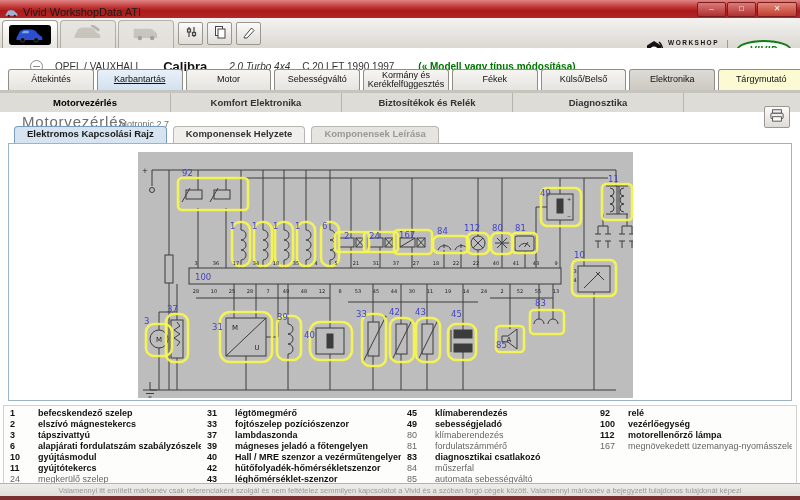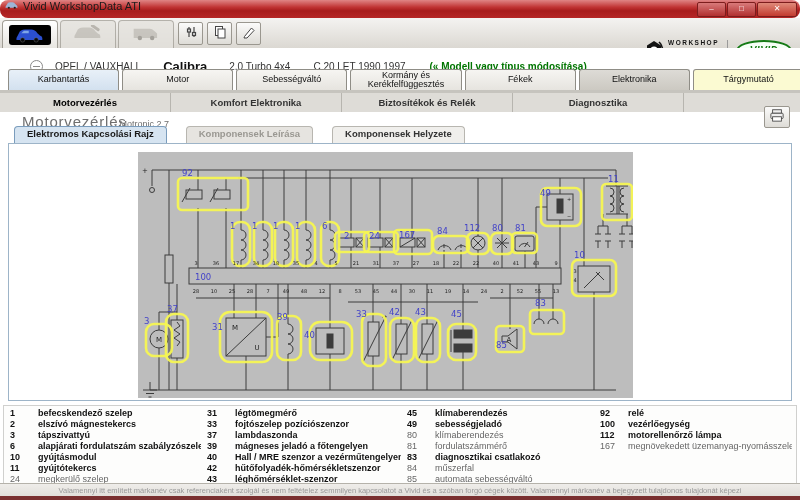--- a/index.html
+++ b/index.html
@@ -1,21 +1,21 @@
 <!DOCTYPE html>
 <html><head>
 <meta charset="utf-8">
 <style>
   html,body{margin:0;padding:0;background:#555;}
   #page{position:relative;width:800px;height:500px;background:#fff;overflow:hidden;
         font-family:"Liberation Sans",sans-serif;outline:1px solid #5a5a5a;}
   
   #titlebar{position:absolute;left:0;top:0;width:800px;height:18px;
     background:linear-gradient(#e08585 0%,#c03434 40%,#a81c1c 60%,#b52626 100%);
-    display:flex;align-items:flex-start;color:#1a1a1a;font-size:11px;border-radius:8px;}
+    display:flex;align-items:flex-end;color:#1a1a1a;font-size:11px;}
   #titlebar .app-ic{margin:0 5px 0 5px;display:flex;}
   #win-btns{position:absolute;right:3px;top:2px;display:flex;gap:1px;}
   .wbtn{width:27px;height:13px;border:1px solid #7c1d1d;border-radius:2px;
     background:linear-gradient(#d97a7a,#b13030);color:#fff;font-size:8px;line-height:11px;
     text-align:center;cursor:default;}
   .wbtn.close{width:38px;background:linear-gradient(#e08a7a,#c23b30);}
   
   #toolbar{position:absolute;left:0;top:18px;width:800px;height:30px;
     background:linear-gradient(#f4f3f1,#dbd8d2);border-bottom:1px solid #b8b5ae;
     display:flex;align-items:flex-end;}
@@ -35,46 +35,46 @@
   .vdiv{width:1px;height:20px;background:#9a9a9a;}
   #vividlogo{min-width:44px;height:17px;border:2px solid #157a15;border-radius:50%;
     display:flex;align-items:center;justify-content:center;color:#157a15;
     font-size:10px;font-weight:bold;font-style:italic;letter-spacing:.5px;padding:0 4px;background:#f6fff6;}
   
   #vehiclebar{position:absolute;left:0;top:48px;width:800px;height:36px;background:#fff;
     display:flex;align-items:center;font-size:10px;color:#333;}
   #veh-ic{width:11px;height:11px;border:1px solid #8a8a8a;border-radius:50%;margin:0 12px 0 30px;position:relative;}
   #veh-ic::after{content:"";position:absolute;left:2px;top:5px;width:7px;height:1px;background:#8a8a8a;}
   #vehiclebar .model{font-weight:bold;font-size:13px;margin:0 22px;color:#111;}
-  #vehiclebar .var{margin-right:23px;}
+  #vehiclebar .var{margin-right:12px;font-style:italic;}
   #vehiclebar .code{margin-right:24px;}
   #vehiclebar .chg{color:#007500;font-weight:bold;}
   
   #main-tabs{position:absolute;left:0;top:68px;width:796px;height:22px;display:flex;
     align-items:flex-end;padding-left:8px;gap:3px;}
   .mtab{flex:1;height:20px;border:1px solid #8f8d86;border-bottom:none;border-radius:3px 3px 0 0;
     background:linear-gradient(#f6f5f2,#e6e4df);display:flex;align-items:center;justify-content:center;
     font-size:9px;text-align:center;line-height:1.05;color:#111;padding:0 2px;}
-  .mtab.blue{background:linear-gradient(#e8f0f8,#d3e1ef);}
+  .mtab.blue{background:linear-gradient(#e8f0f8,#d3e1ef);text-decoration:underline;}
   .mtab.active{background:linear-gradient(#dddbd6,#ccc9c2);font-weight:normal;}
   .mtab.yellow{background:#fbfad2;}
   #graystrip{position:absolute;left:0;top:90px;width:800px;height:3px;background:#c6c4be;}
   
   #sub-tabs{position:absolute;left:0;top:93px;width:800px;height:19px;background:#dedcd7;
     border-bottom:1px solid #c0beb8;display:flex;}
   .stab{width:170px;text-align:center;font-size:9.5px;font-weight:bold;color:#333;
     line-height:19px;border-right:1px solid #b7b5af;}
   .stab.active{color:#000;}
   
   #content{position:absolute;left:0;top:112px;width:800px;height:293px;background:#fff;}
   #page-title{position:absolute;left:22px;top:1px;font-size:15px;color:#6e6e6e;letter-spacing:.8px;}
   #page-sub{position:absolute;left:114px;top:7px;font-size:9px;color:#6e6e6e;}
   #print-btn{position:absolute;right:10px;top:-6px;width:24px;height:20px;border:1px solid #9a978f;
     border-radius:2px;background:linear-gradient(#fbfbfa,#dedcd7);display:flex;align-items:center;justify-content:center;}
-  #view-tabs{position:absolute;left:14px;top:14px;display:flex;gap:19px;}
+  #view-tabs{position:absolute;left:14px;top:14px;display:flex;gap:6px;}
   .vtab{height:15px;padding:1px 12px 0;font-size:9.5px;font-weight:bold;border-radius:4px 4px 0 0;
     border:1px solid #b8b6b0;border-bottom:none;}
   .vtab.active{background:#d6e4f1;border-color:#7a9cbc;color:#1a1a1a;}
   .vtab.normal{background:#f0efec;color:#333;}
   .vtab.disabled{background:#e6e4e0;color:#9a9892;font-weight:bold;}
   #draw-box{position:absolute;left:8px;top:31px;width:782px;height:256px;border:1px solid #9db4c8;background:#fff;}
   #diagram{position:absolute;left:129px;top:8px;width:495px;height:246px;}
   
   .dbg{fill:#bdbdbd;}
   .wire path,.wire rect,.wire circle{stroke:#3c3c3c;stroke-width:1;fill:none;}
@@ -196,25 +196,27 @@
   <div id="vehiclebar">
     <span id="veh-ic"></span>
     <span class="make">OPEL / VAUXHALL</span>
     <span class="model">Calibra</span>
     <span class="var">2.0 Turbo 4x4</span>
     <span class="code">C 20 LET 1990 1997</span>
     <span class="chg">(« Modell vagy típus módosítása)</span>
   </div>
 
   <div id="main-tabs">
+      <div class="mtab normal">Áttekintés</div>
       <div class="mtab blue">Karbantartás</div>
       <div class="mtab normal">Motor</div>
       <div class="mtab normal">Sebességváltó</div>
       <div class="mtab normal">Kormány és Kerékfelfüggesztés</div>
       <div class="mtab normal">Fékek</div>
+      <div class="mtab normal">Külső/Belső</div>
       <div class="mtab active">Elektronika</div>
       <div class="mtab yellow">Tárgymutató</div>
     </div>
   <div id="graystrip"></div>
 
   <div id="sub-tabs">
       <div class="stab active">Motorvezérlés</div>
       <div class="stab">Komfort Elektronika</div>
       <div class="stab">Biztosítékok és Relék</div>
       <div class="stab">Diagnosztika</div>
@@ -229,22 +231,22 @@
             <g stroke="#444" stroke-width="1" fill="#eee">
               <rect x="4" y="2" width="10" height="4"></rect>
               <rect x="2" y="6" width="14" height="6" rx="1"></rect>
               <rect x="4" y="10" width="10" height="5" fill="#fff"></rect>
             </g>
           </svg>
       </span>
     </div>
     <div id="view-tabs">
         <div class="vtab active">Elektromos Kapcsolási Rajz</div>
+        <div class="vtab normal">Komponensek Helyzete</div>
         <div class="vtab disabled">Komponensek Leírása</div>
-        <div class="vtab normal">Komponensek Helyzete</div>
       </div>
 
     <div id="draw-box">
       <div id="diagram">
         <svg viewBox="0 0 495 246" width="495" height="246">
           <rect class="dbg" width="495" height="246"></rect>
           <g class="wire">
 
             <path d="M14 18 H478"></path>
               <path d="M100 26 H470"></path>

